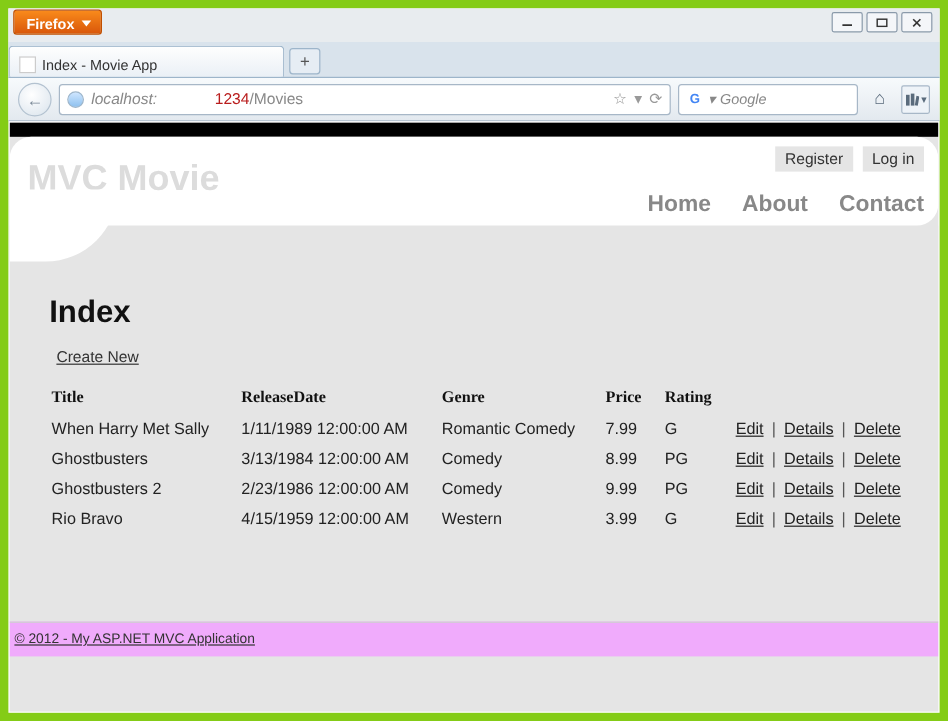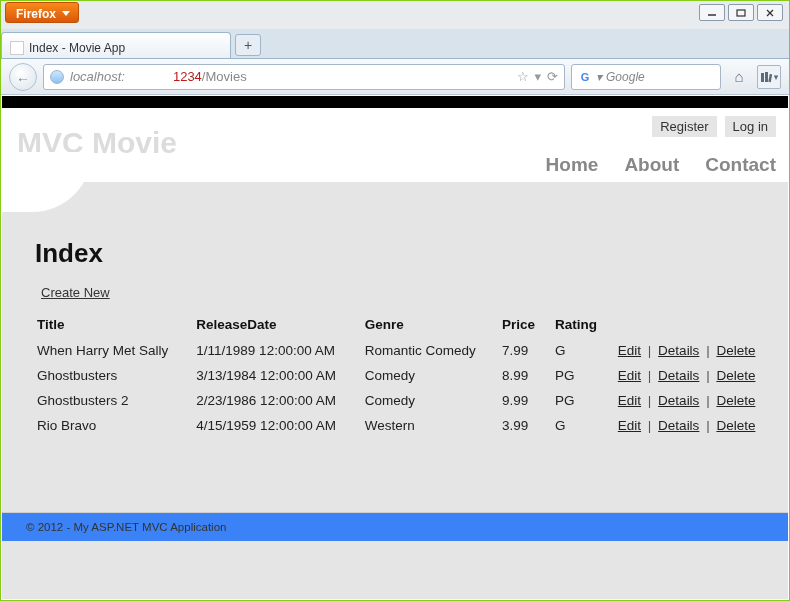--- a/index.html
+++ b/index.html
@@ -1,17 +1,17 @@
 <!DOCTYPE html>
 <html><head>
 <meta charset="utf-8">
 <style>
   * { box-sizing: border-box; margin: 0; padding: 0; }
   body { font-family: "Segoe UI", Tahoma, sans-serif; background:#fff; }
-  .window-outer { width:790px; height:601px; border:1px solid #84cc16; background:#fff; position:relative; }
+  .window-outer { width:790px; height:601px; border:7px solid #84cc16; background:#fff; position:relative; }
   
   .titlebar { height:28px; background:#e8ecef; position:relative; display:flex; align-items:flex-start; }
   .ff-button { margin:1px 0 0 4px; height:21px; background:linear-gradient(#f98a1b,#d9570a); color:#fff; font-size:12px; font-weight:bold; padding:2px 8px 0 10px; border:1px solid #c04f00; border-radius:3px; display:flex; align-items:center; gap:6px; }
   .ff-button .caret { width:0;height:0;border-left:4px solid transparent;border-right:4px solid transparent;border-top:5px solid #fff; display:inline-block;}
   .win-controls { position:absolute; right:6px; top:3px; display:flex; gap:3px; }
   .win-btn { width:26px; height:17px; border:1px solid #8a9aaa; background:#f4f6f9; border-radius:2px; display:flex; align-items:center; justify-content:center; font-size:10px; color:#333; cursor:default;}
   .win-btn svg { display:block; }
   
   .tabstrip { height:30px; background:#d9e3ec; display:flex; align-items:flex-end; gap:4px; border-bottom:1px solid #9db5ca;}
   .tab { height:26px; background:linear-gradient(#fefefe,#eaf0f6); border:1px solid #9db5ca; border-bottom:none; border-radius:4px 4px 0 0; padding:4px 18px 0 8px; font-size:12px; color:#333; display:flex; align-items:center; gap:5px; min-width:230px;}
@@ -28,37 +28,37 @@
   .urlbar .right-icons { margin-left:auto; display:flex; gap:6px; color:#999;}
   .urlbar .right-icons span { font-size:13px; }
   .searchbar { width:150px; height:26px; background:#fff; border:1px solid #a7b7c7; border-radius:3px; display:flex; align-items:center; padding:0 6px; font-size:12px; color:#888; font-style:italic; gap:4px;}
   .google-g { width:14px; height:14px; display:flex; align-items:center; justify-content:center; font-weight:bold; font-size:11px; font-style:normal;}
   .google-g .b{color:#4285F4}
   .toolbar-icon { width:24px; height:24px; display:flex; align-items:center; justify-content:center; color:#5a6b7c; font-size:15px; border-radius:2px;}
   .toolbar-icon.boxed { border:1px solid #a7b7c7; background:#eef3f8;}
   
   .viewport { position:absolute; top:95px; left:1px; right:1px; bottom:1px; overflow:hidden; background:#e5e5e5;}
   .blackbar { height:12px; background:#000; }
-  .site-header { background:#fff; position:relative; height:74px; }
+  .site-header { background:#fff; position:relative; height:74px;border-radius:18px; }
   .brand { position:absolute; left:15px; top:18px; font-size:30px; font-weight:bold; color:#dcdcdc; letter-spacing:0px;}
   .acct-links { position:absolute; right:12px; top:8px; display:flex; gap:8px;justify-content:space-between; }
   .acct-links a { background:#e5e5e5; color:#333; font-size:13px; padding:3px 8px; text-decoration:none; }
   .main-nav { position:absolute; right:12px; bottom:6px; display:flex; gap:26px; }
   .main-nav a { color:#888; font-size:19px; font-weight:600; text-decoration:none; }
   .header-curve { position:absolute; left:0; bottom:-30px; width:90px; height:60px; background:#fff; border-radius:0 0 60px 0; }
   .page-body { background:#e5e5e5; padding:40px 12px 20px 27px; min-height:330px;}
   h2.index-h { font-size:26px; font-weight:800; color:#111; margin:16px 0 14px 6px;}
   .create-link { margin:0 0 12px 12px; display:inline-block;}
   .create-link a { color:#333; font-size:13px; text-decoration:underline;}
   table.movies { width:100%; border-collapse:collapse; font-size:13.5px; color:#222;}
-  table.movies th { text-align:left; font-weight:700; padding:4px 8px 6px 8px; color:#111;}
+  table.movies th { text-align:left; font-weight:700; padding:4px 8px 6px 8px; color:#111;font-family:Liberation Serif, serif;}
   table.movies td { padding:5px 8px; vertical-align:top;}
   table.movies td.actions a { color:#222; text-decoration:underline;text-align:center;}
   table.movies td.actions .sep { color:#555; padding:0 3px;}
-  .footer { border-top:1px solid #cfcfcf; background:#3b82f6; padding:8px 24px; font-size:11.5px; color:#333;}
+  .footer { border-top:1px solid #cfcfcf; background:#f0abfc; padding:8px 4px; font-size:11.5px; color:#333;text-decoration:underline;}
 </style>
 </head>
 <body>
 
 <div class="window-outer">
 
   <div class="titlebar">
     <div class="ff-button">
       <span>Firefox</span>
       <span class="caret"></span>

